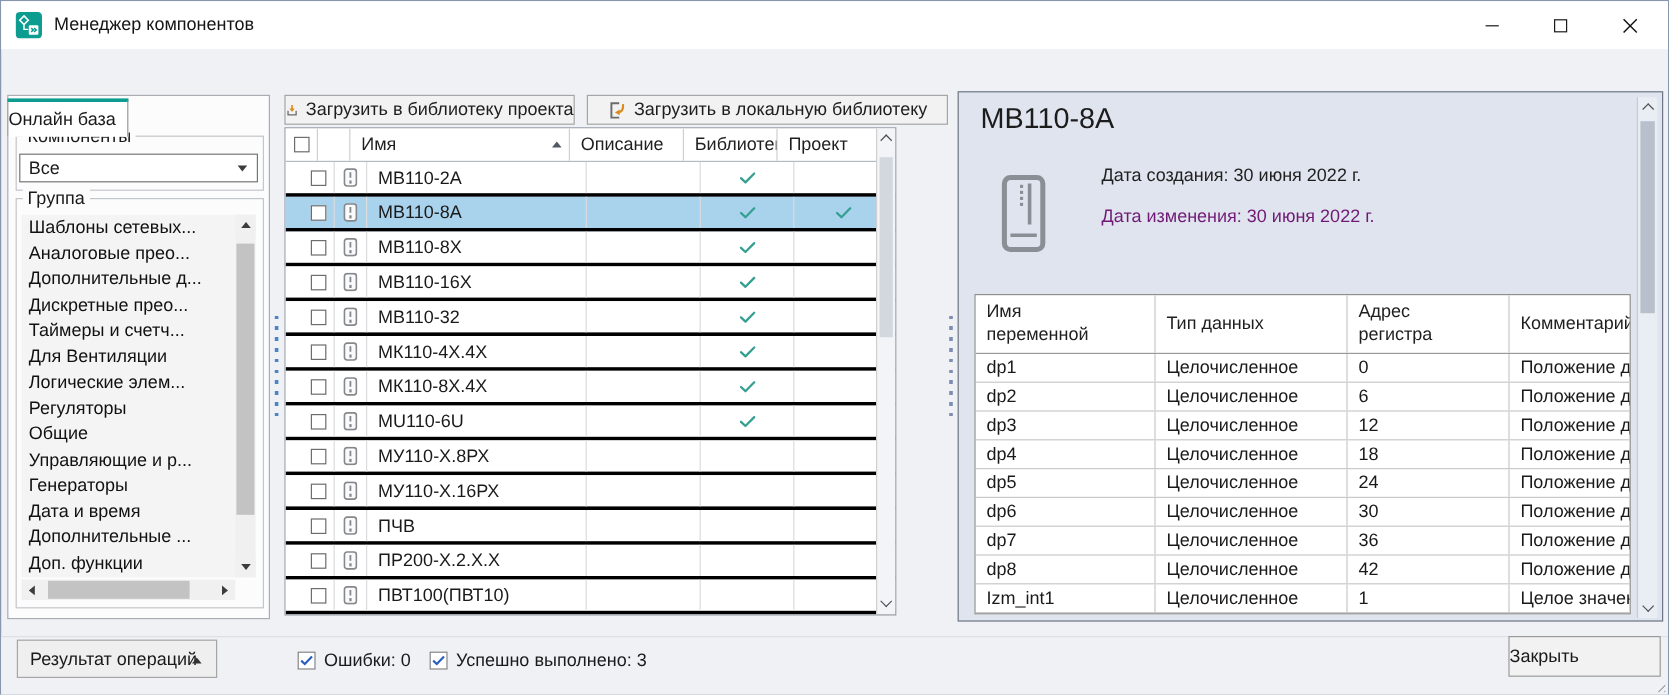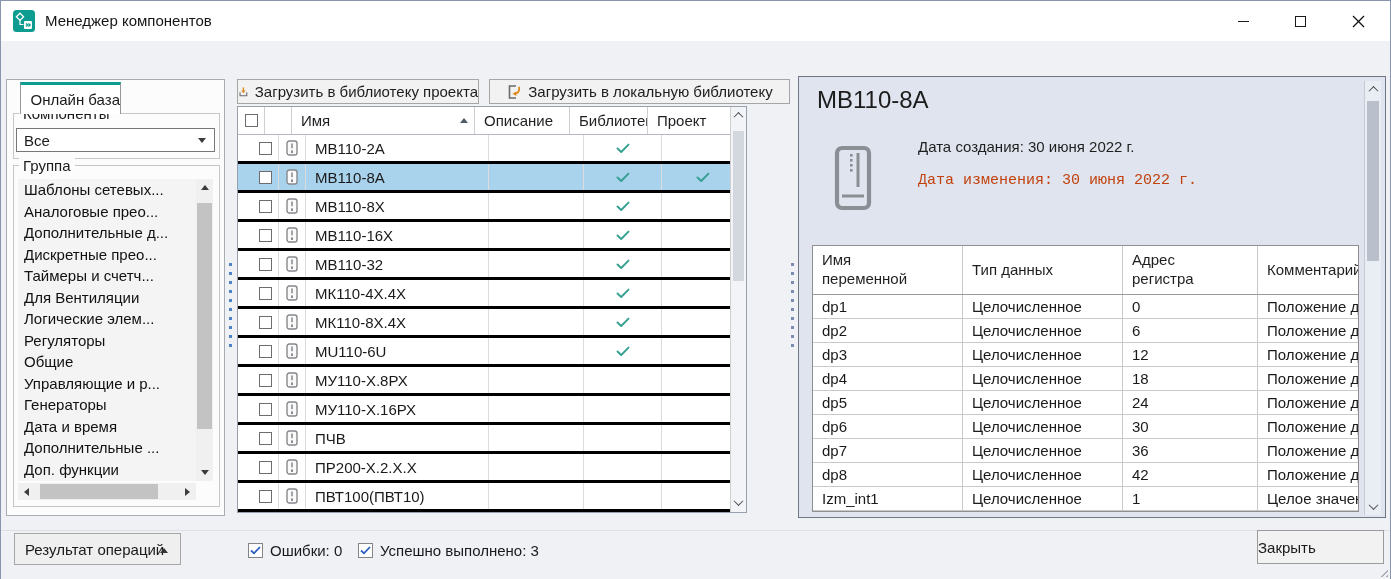--- a/index.html
+++ b/index.html
@@ -8,21 +8,21 @@
 
   .window { position:absolute; inset:0; border:1px solid #8795ad; }
   .titlebar { position:absolute; left:0; top:0; width:100%; height:40px; background:#ffffff; }
   .app-icon { position:absolute; left:12px; top:9px; width:22px; height:22px; }
   .title-text { position:absolute; left:44px; top:11px; font-size:15px; color:#151515; white-space:nowrap; }
   .win-btn { position:absolute; top:0; width:46px; height:40px; display:flex; align-items:center; justify-content:center; }
   .glyph-min { width:11px; height:0; border-top:1px solid #1a1a1a; }
   .glyph-max { width:11px; height:11px; border:1px solid #1a1a1a; }
 
   .tabstrip { position:absolute; left:0; top:40px; width:100%; height:32px; }
-  .tab { position:absolute; display:flex; align-items:center; justify-content:flex-end; white-space:nowrap; cursor:default;margin-left:14px; }
+  .tab { position:absolute; display:flex; align-items:center; justify-content:flex-start; white-space:nowrap; cursor:default; }
   .tab.active { left:5px; top:41px; width:101px; height:32px; background:#ffffff; border:1px solid #979797; border-bottom:none; border-top:3px solid var(--teal); z-index:3; }
   .tab.inactive { left:106px; top:46px; width:96px; height:26px; background:#ececec; border:1px solid #b3b3b3; border-bottom:none; color:#333; }
 
   :root { --teal:#0d9c90; --orange:#dd8a1c; --sel:#a9d2ed; --tick:#35a091; }
 
   
   .left-panel { position:absolute; left:5px; top:78px; width:219px; height:437px; background:#fcfcfd; border:1px solid #a9adb3; }
   .fieldset { position:absolute; border:1px solid #c3c6ca; }
   .fieldset .legend { position:absolute; top:-9px; left:5px; background:#fcfcfd; padding:0 4px; font-size:15px; color:#1a1a1a; white-space:nowrap; }
   .fs-comp { left:6px; top:33px; width:207px; height:46px; }
@@ -77,21 +77,21 @@
   .scrollcol { position:absolute; right:0; top:0; width:16px; height:100%; background:#f2f4f7; border-left:1px solid #cfcfcf; }
   .scrollcol .sc-up { position:absolute; top:5px; left:0; width:15px; display:flex; justify-content:center; }
   .scrollcol .sc-down { position:absolute; bottom:6px; left:0; width:15px; display:flex; justify-content:center; }
   .scrollcol .sc-thumb { position:absolute; left:2px; top:24px; width:11px; height:150px; background:#d3d8df; }
 
   
   .details { position:absolute; left:797px; top:75px; width:588px; height:442px; background:#dfe4ee; border:1px solid #6f7786; }
   .d-title { position:absolute; left:18px; top:9px; font-size:24px; color:#1c1c1c; }
   .d-icon { position:absolute; left:35px; top:68px; }
   .d-created { position:absolute; left:119px; top:61px; color:#1f1f1f; }
-  .d-modified { position:absolute; left:119px; top:95px; color:#c2410c;font-family:Liberation Mono, monospace; }
+  .d-modified { position:absolute; left:119px; top:95px; color:#701a75; }
 
   .var-table { position:absolute; left:13px; top:168px; width:547px; height:267px; background:#fff; border:1px solid #8f8f8f; overflow:hidden; }
   .vhead { display:flex; height:49px; border-bottom:1px solid #9a9a9a; }
   .vhead .vhc { display:flex; align-items:center; padding-left:9px; border-right:1px solid #c9c9c9; color:#1f1f1f; line-height:1.25; flex:none; }
   .vrow { display:flex; height:24px; border-bottom:1px solid #c9c9c9; }
   .vcell { display:flex; align-items:center; padding-left:9px; border-right:1px solid #c9c9c9; white-space:nowrap; overflow:hidden; flex:none; }
   .vc-0 { width:150px; } .vc-1 { width:160px; } .vc-2 { width:135px; } .vc-3 { width:140px; }
 
   .d-vsb { position:absolute; left:565px; top:4px; width:17px; height:434px; background:#e9edf4; border-left:1px solid #c6cad3; }
   .d-vsb .arr { position:absolute; left:0; width:16px; height:17px; display:flex; align-items:center; justify-content:center; }

